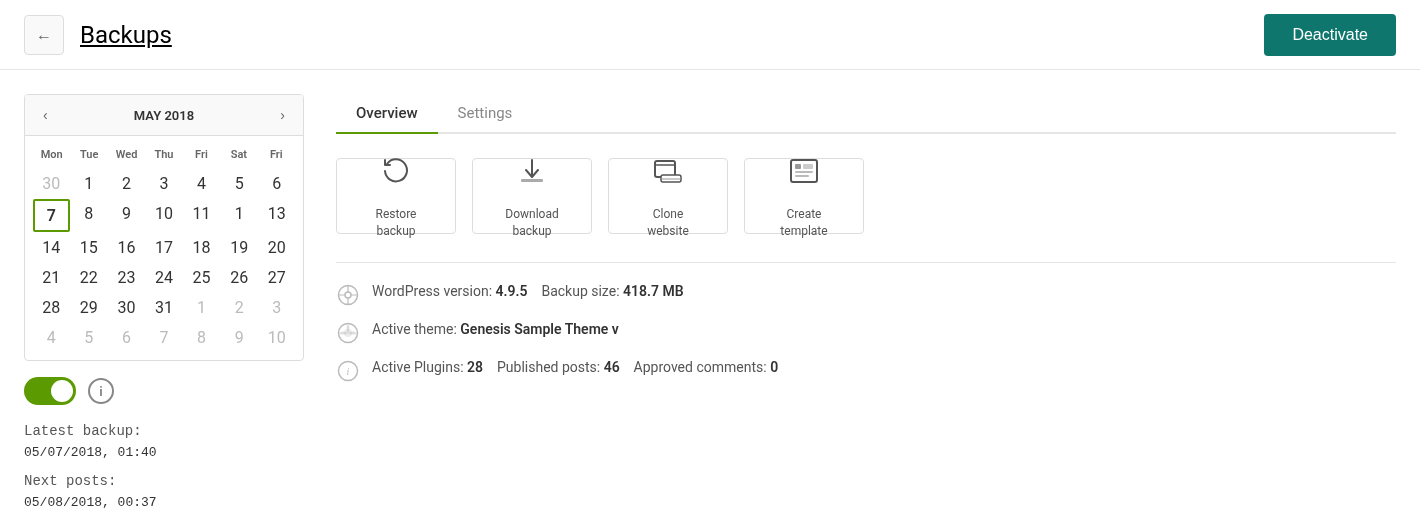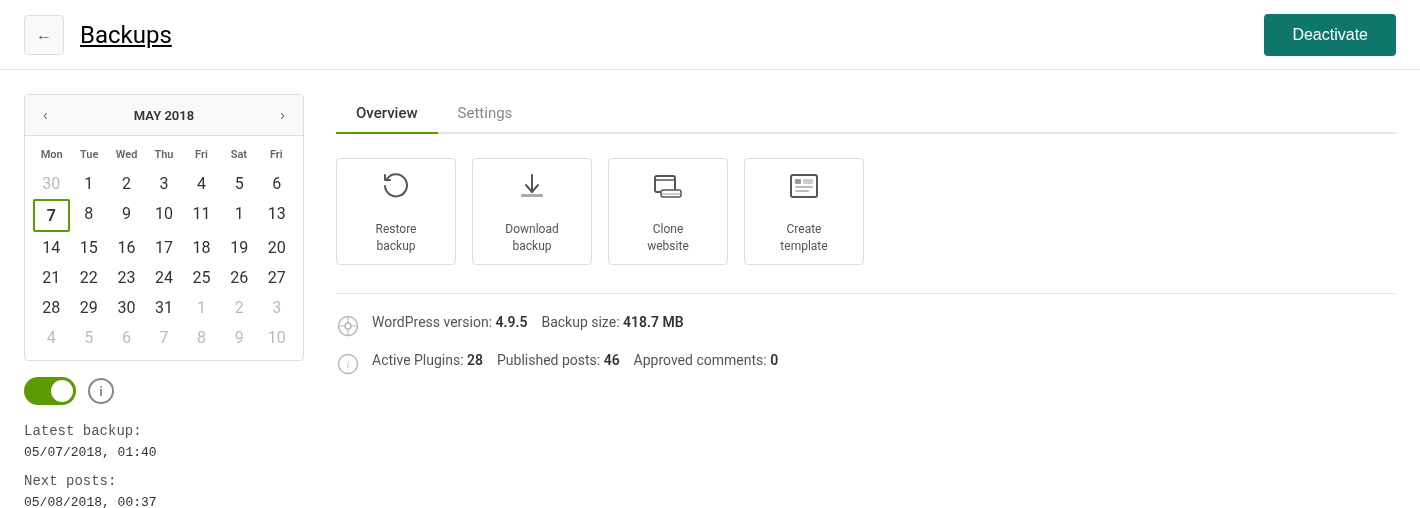--- a/index.html
+++ b/index.html
@@ -51,21 +51,21 @@
     
     .right-panel { flex: 1; }
 
     
     .tabs { display: flex; gap: 0; border-bottom: 2px solid #e5e5e5; margin-bottom: 24px; }
     .tab { padding: 10px 20px; font-size: 15px; color: #888; cursor: pointer; border-bottom: 2px solid transparent; margin-bottom: -2px; }
     .tab.active { color: #333; border-bottom: 2px solid #5b9a00; font-weight: 500; }
 
     
     .action-grid { display: flex; gap: 16px; margin-bottom: 28px; }
-    .action-card { width: 120px; height: 107px; border: 1px solid #ddd; border-radius: 4px; display: flex; flex-direction: column; align-items: center; justify-content: center; cursor: pointer; gap: 10px; background: #fff; }
+    .action-card { width: 120px; height: 76px; border: 1px solid #ddd; border-radius: 4px; display: flex; flex-direction: column; align-items: center; justify-content: center; cursor: pointer; gap: 10px; background: #fff; }
     .action-icon { font-size: 28px; color: #555; }
     .action-label { font-size: 12px; color: #555; text-align: center; line-height: 1.4; }
 
     
     .info-section { border-top: 1px solid #e5e5e5; padding-top: 20px; display: flex; flex-direction: column; gap: 14px; }
     .info-row { display: flex; align-items: flex-start; gap: 12px; }
     .info-row-icon { width: 24px; height: 24px; display: flex; align-items: center; justify-content: center; color: #aaa; flex-shrink: 0; }
     .info-text { font-size: 14px; color: #555; }
     .info-text strong { color: #333; font-weight: 600; }
 
@@ -241,20 +241,34 @@
             <circle cx="11" cy="11" r="3" stroke="#bbb" stroke-width="1.5"></circle>
             <path d="M2 11h6M14 11h6M11 2v6M11 14v6" stroke="#bbb" stroke-width="1.2"></path>
           </svg>
         </div>
         <span class="info-text">
           <span>WordPress version:</span> <strong>4.9.5</strong>&nbsp;&nbsp;&nbsp;
           <span>Backup size:</span> <strong>418.7 MB</strong>
         </span>
       </div>
 
+      <div class="info-row">
+        <div class="info-row-icon">
+          <svg width="22" height="22" viewBox="0 0 22 22" fill="none" xmlns="http://www.w3.org/2000/svg">
+            <circle cx="11" cy="11" r="9.5" stroke="#bbb" stroke-width="1.5"></circle>
+            <circle cx="11" cy="11" r="4" fill="#bbb" opacity="0.3"></circle>
+            <path d="M11 2 Q8 6 11 11 Q14 6 11 2Z" fill="#bbb" opacity="0.5"></path>
+            <path d="M2 11 Q6 8 11 11 Q6 14 2 11Z" fill="#bbb" opacity="0.5"></path>
+            <path d="M20 11 Q16 8 11 11 Q16 14 20 11Z" fill="#bbb" opacity="0.5"></path>
+          </svg>
+        </div>
+        <span class="info-text">
+          <span>Active theme:</span> <strong>Genesis Sample Theme v</strong>
+        </span>
+      </div>
 
       <div class="info-row">
         <div class="info-row-icon">
           <svg width="22" height="22" viewBox="0 0 22 22" fill="none" xmlns="http://www.w3.org/2000/svg">
             <circle cx="11" cy="11" r="9.5" stroke="#bbb" stroke-width="1.5"></circle>
             <text x="11" y="15" text-anchor="middle" font-size="10" fill="#bbb" font-style="italic" font-family="serif">i</text>
           </svg>
         </div>
         <span class="info-text">
           <span>Active Plugins:</span> <strong>28</strong>&nbsp;&nbsp;&nbsp;

